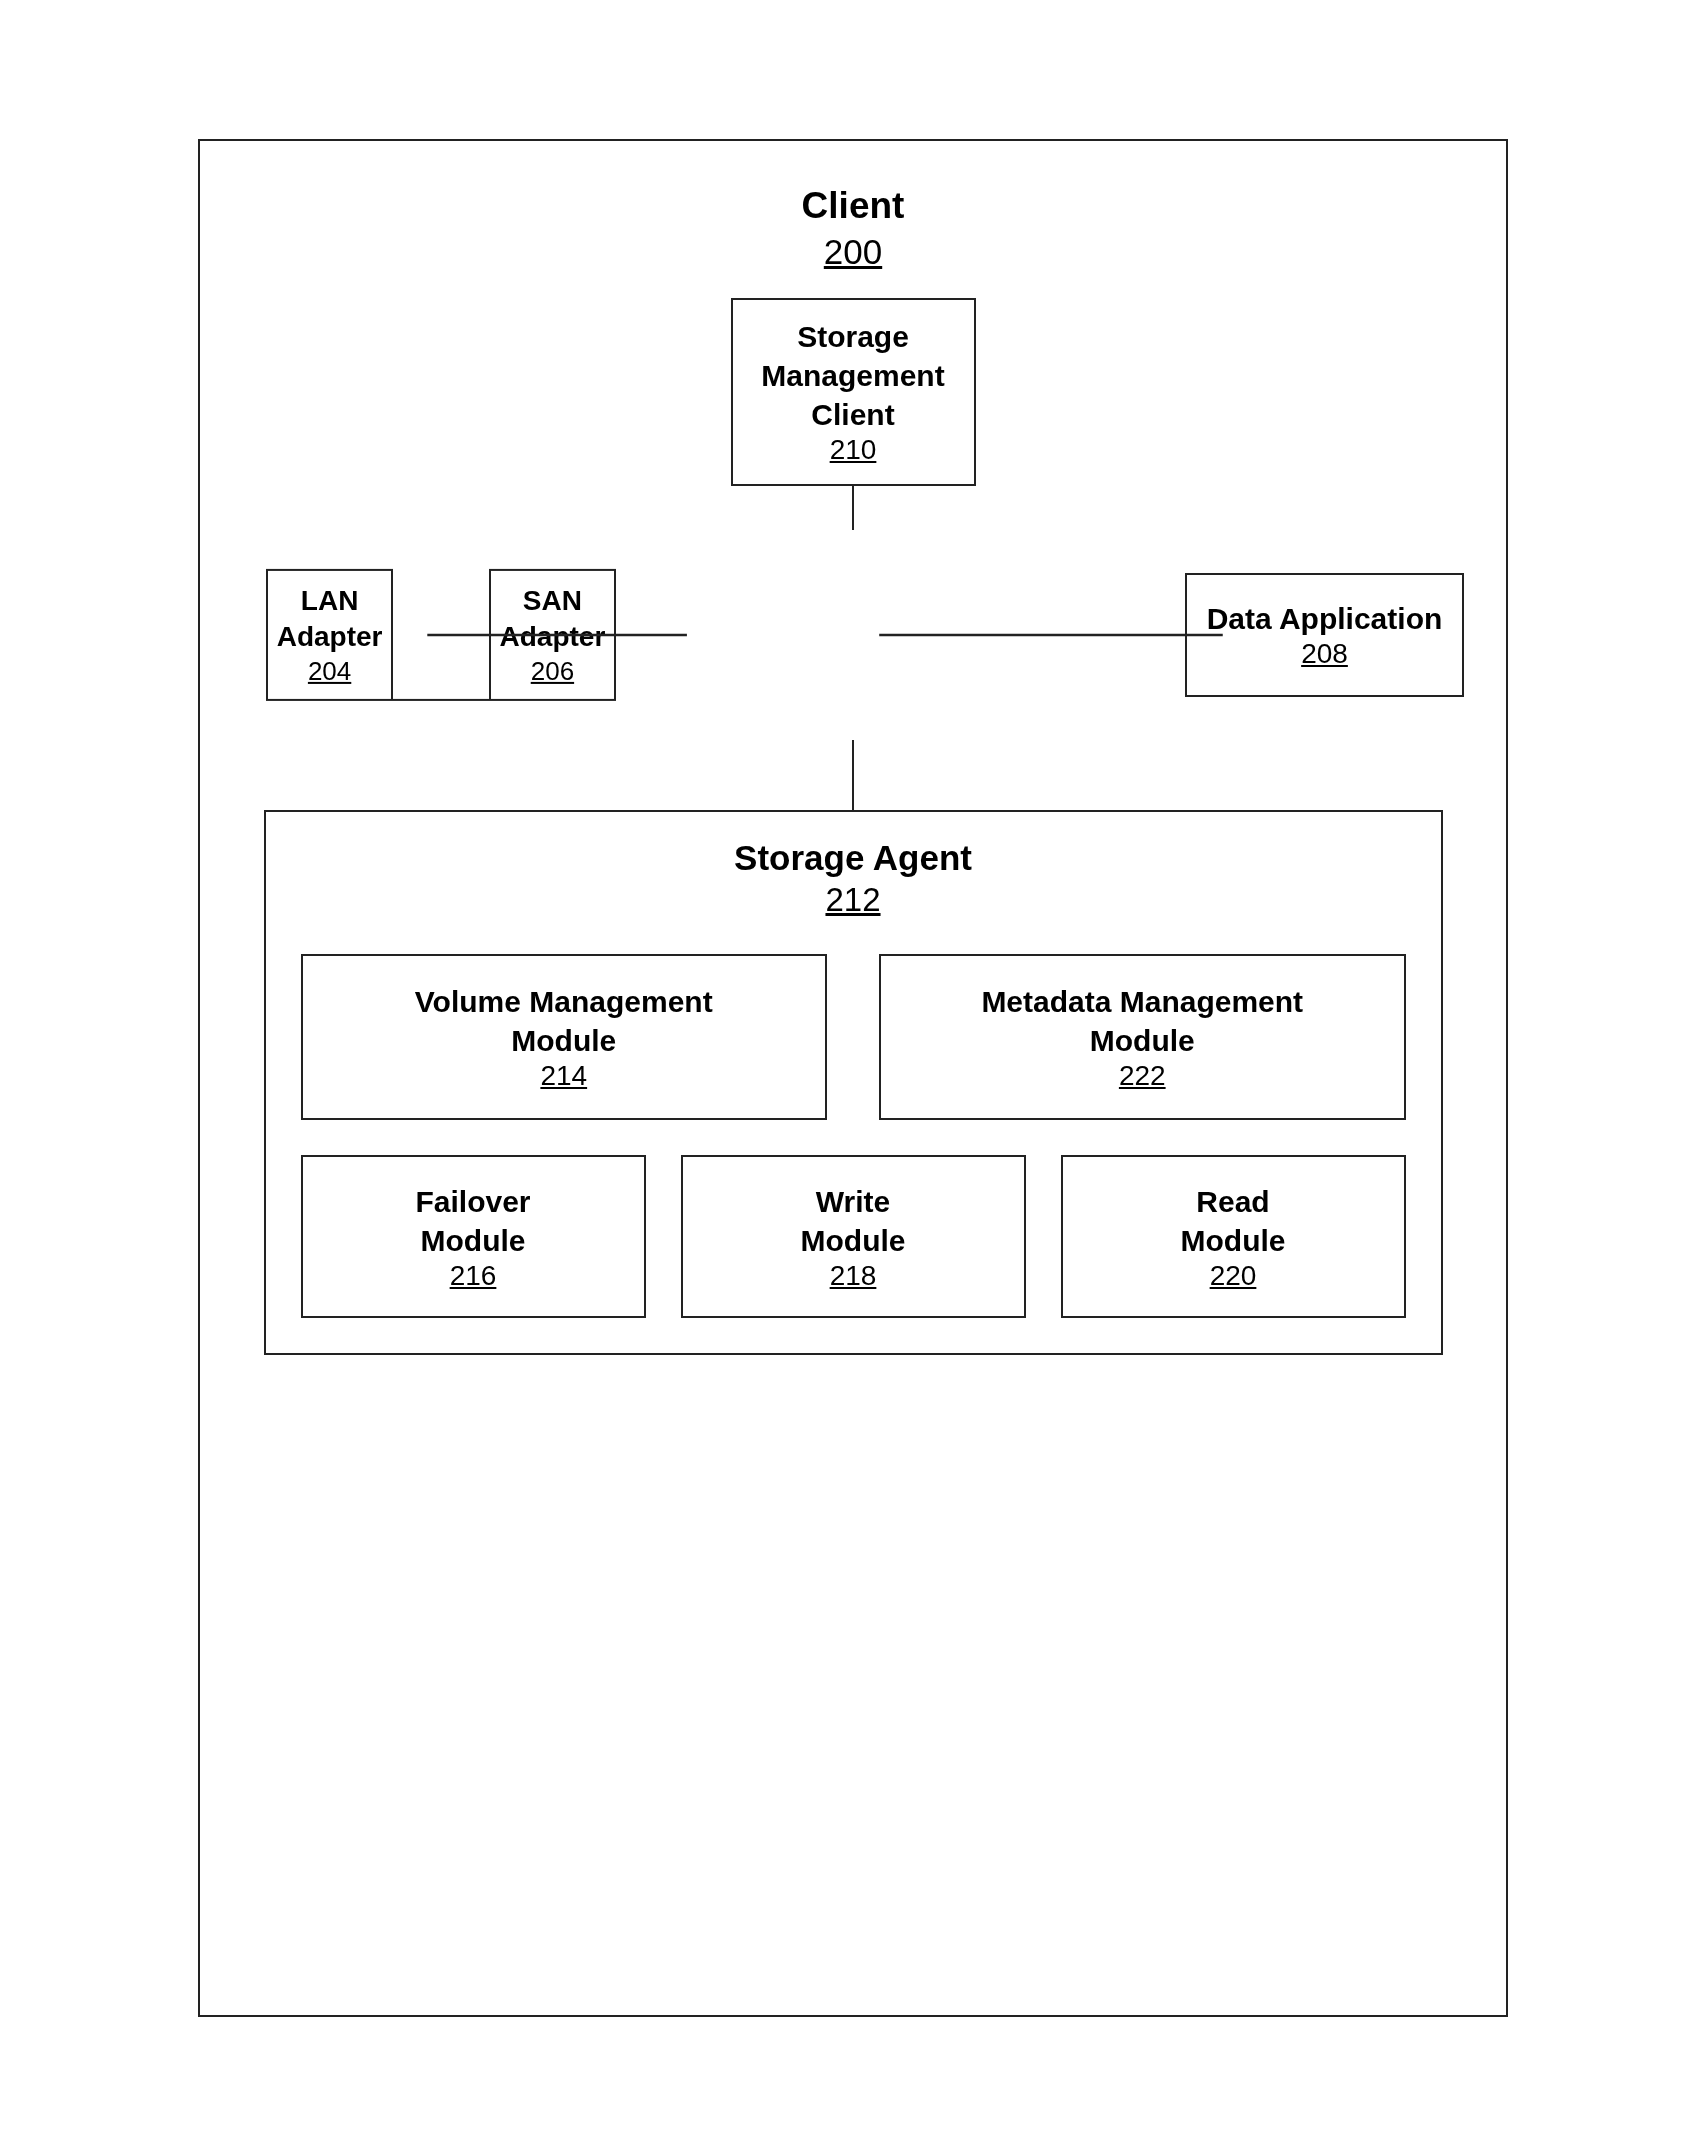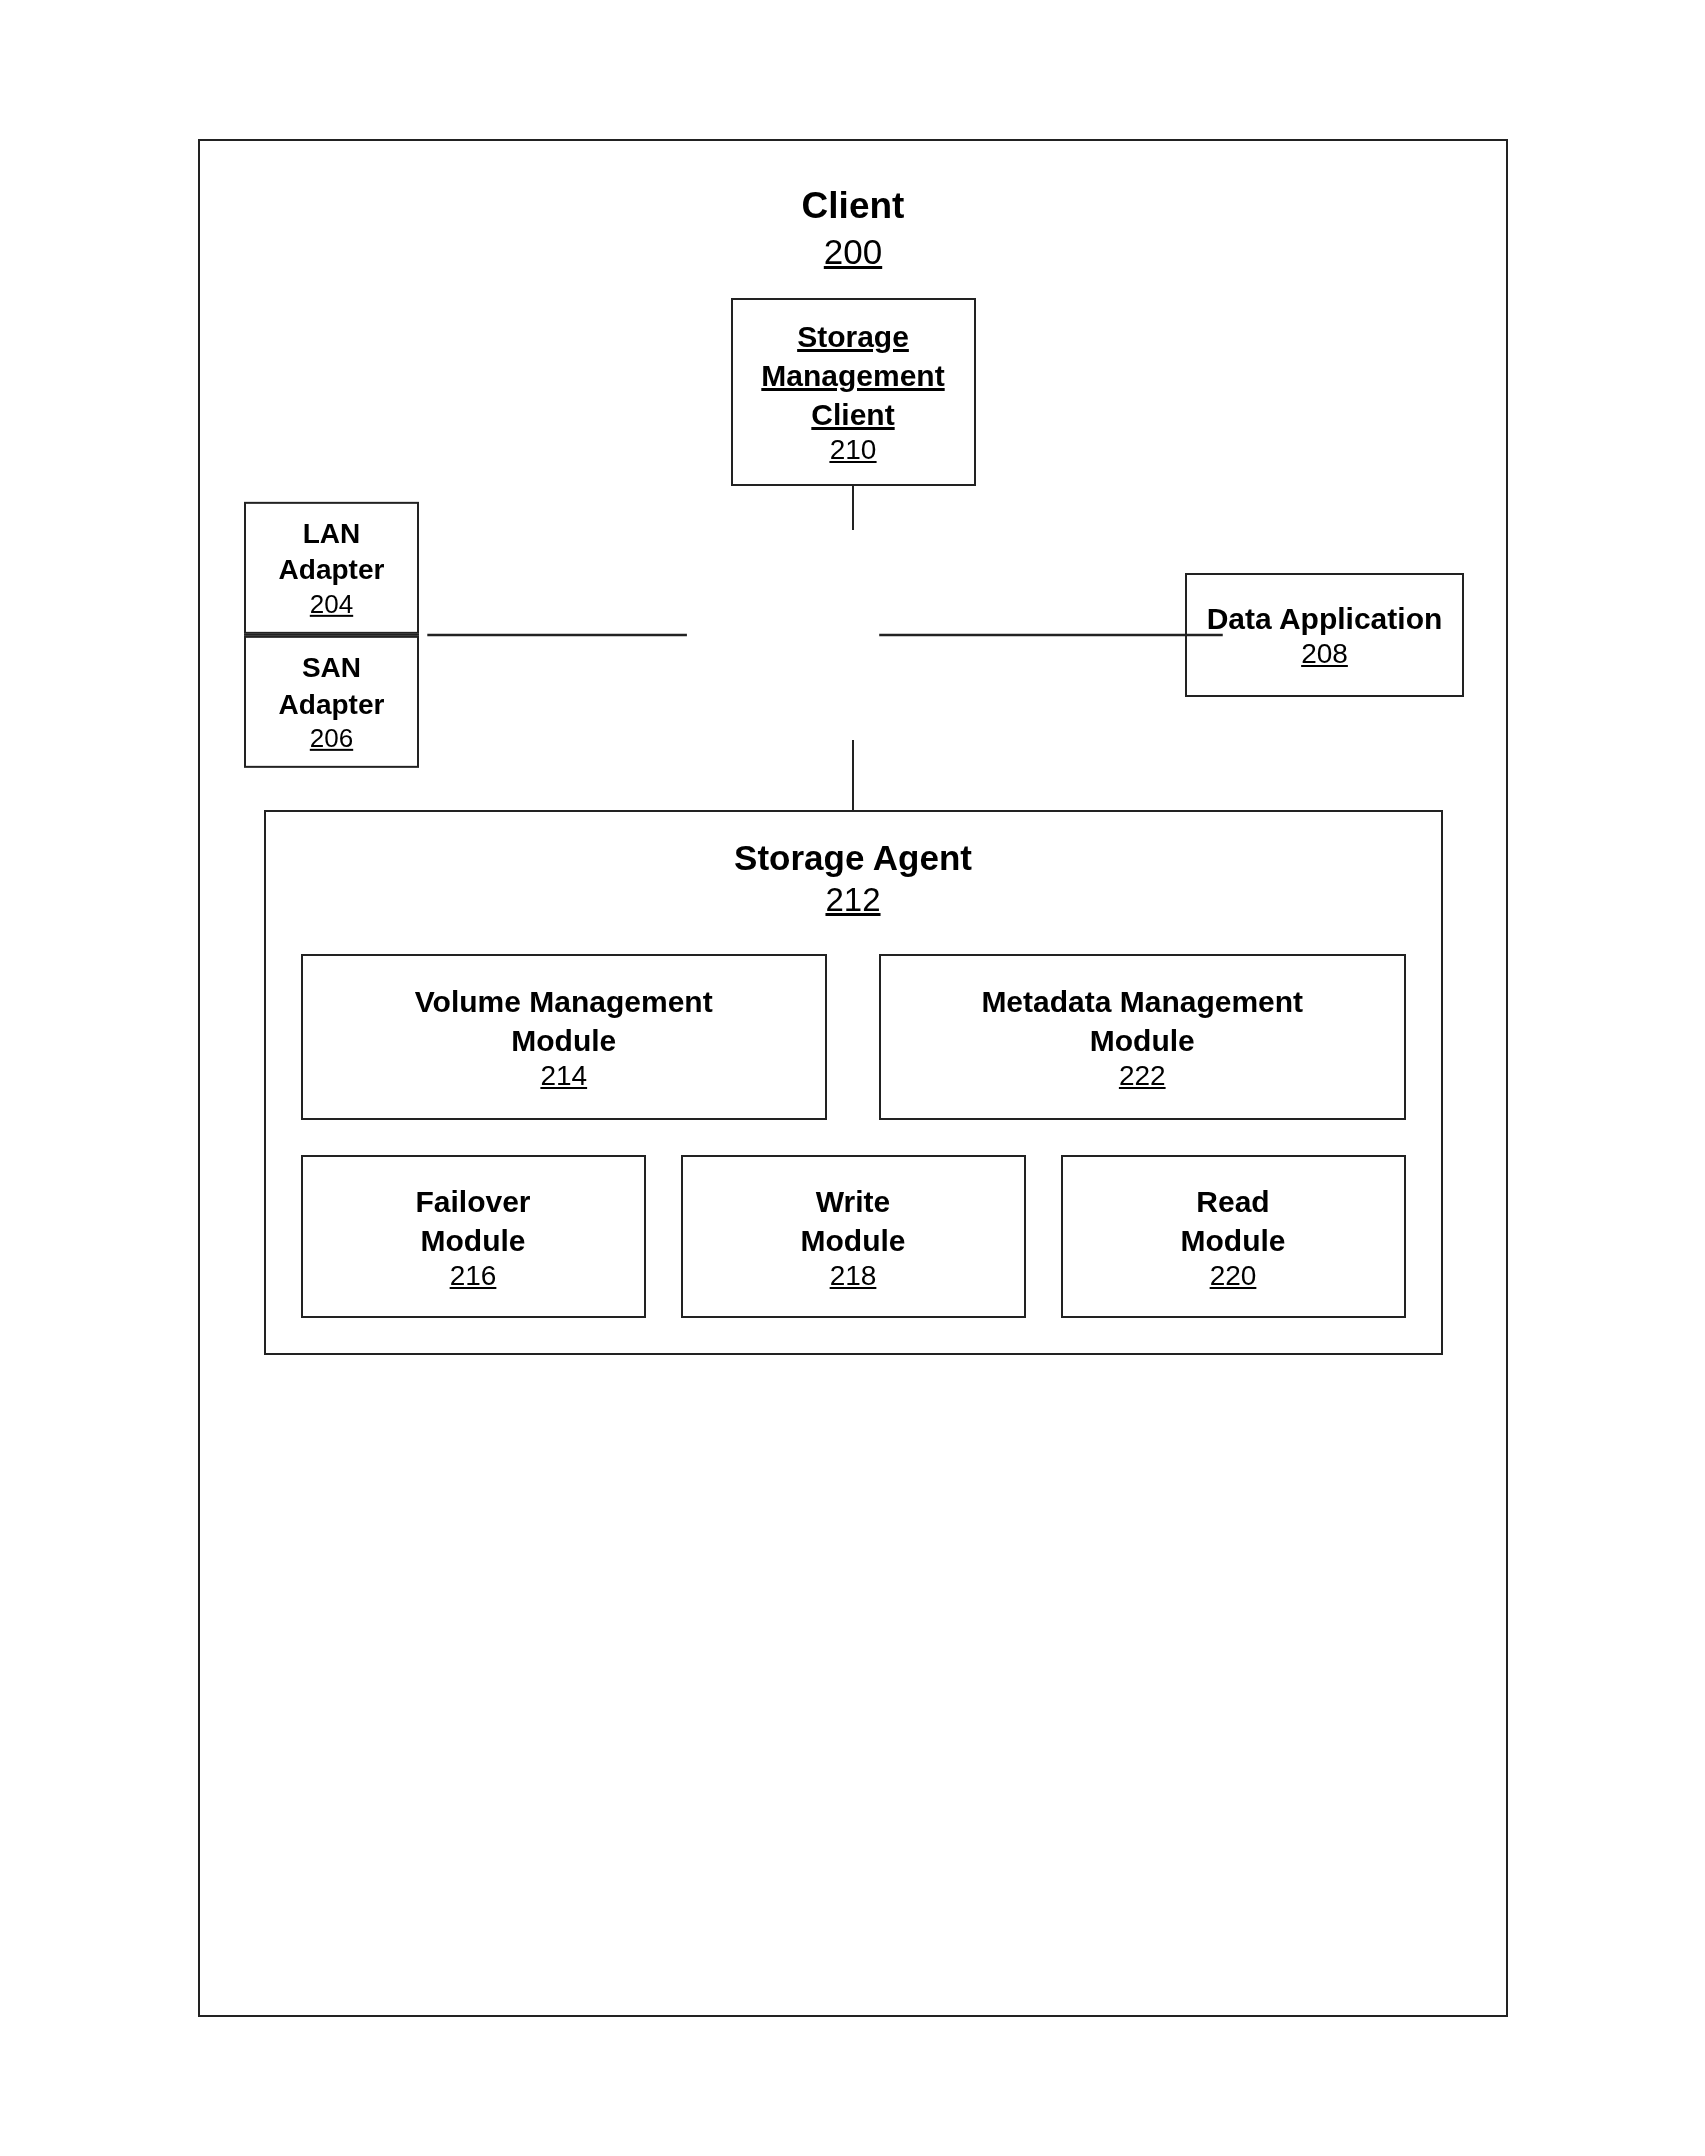--- a/index.html
+++ b/index.html
@@ -47,21 +47,20 @@
       margin-bottom: 26px;
     }
 
     
     .smc-box {
       border: 2.6px solid #222;
       width: 245px;
       text-align: center;
       padding: 17.5px 8.7px;
       margin-bottom: 0;
-      text-decoration: underline;
     }
     .smc-box .label {
       font-size: 30px;
       font-weight: bold;
       line-height: 1.3;
     }
     .smc-box .num {
       font-size: 28px;
       text-decoration: underline;
     }
@@ -71,24 +70,24 @@
       width: 2.6px;
       background: #222;
     }
     .vert-line-smc-cpu {
       height: 44px;
     }
 
     
     .left-adapters {
       display: flex;
-      flex-direction: column;
+      flex-direction: row;
       align-items: flex-end;
       position: absolute;
-      left: 9px;
+      left: 31px;
       top: 50%;
       transform: translateY(-50%);
     }
     .adapter-box {
       border: 2.6px solid #222;
       width: 175px;
       text-align: center;
       padding: 12.2px 8.7px;
     }
     .adapter-box .label {

